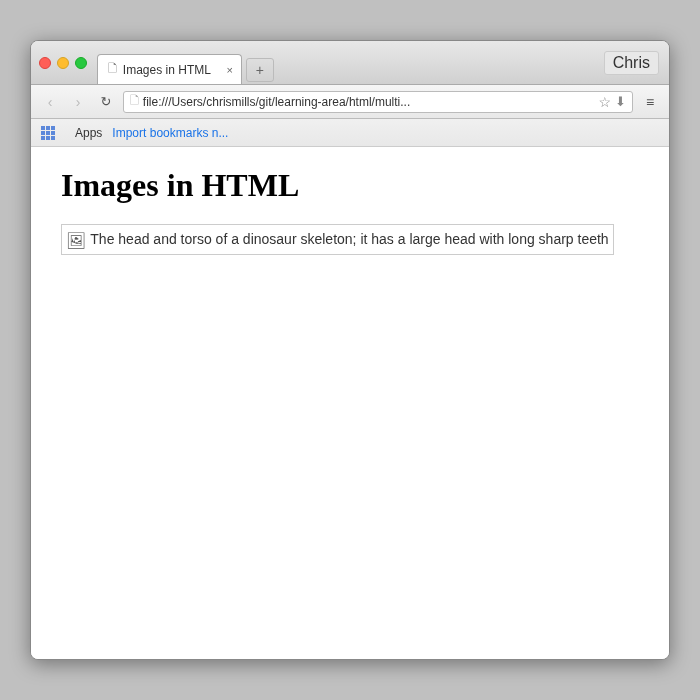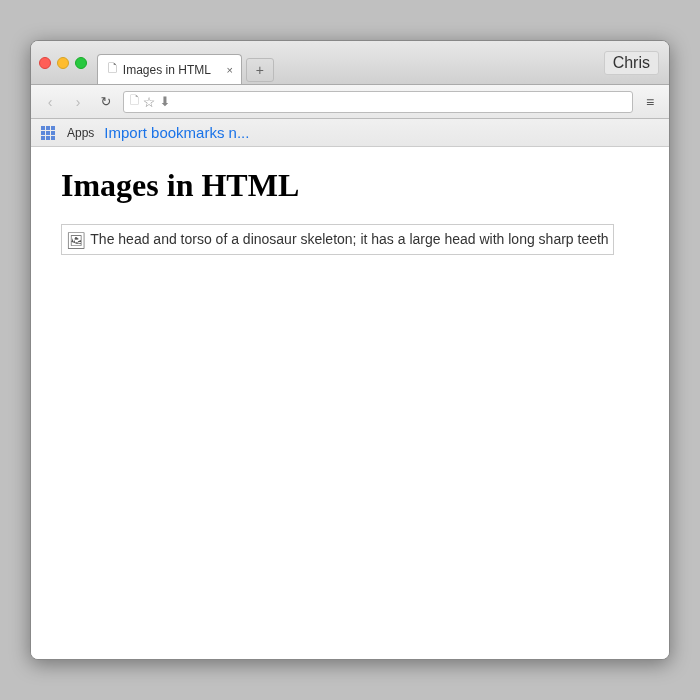--- a/index.html
+++ b/index.html
@@ -201,21 +201,21 @@
       gap: 10px;
       border-bottom: 1px solid #ccc;
       flex-shrink: 0;
       font-size: 12px;
       color: #333;
     }
 
     .apps-link {
       display: flex;
       align-items: center;
-      gap: 12px;
+      gap: 20px;
       color: #333;
       font-size: 12px;
       font-weight: 500;
     }
 
     .apps-grid-icon {
       width: 14px;
       height: 14px;
       display: grid;
       grid-template-columns: repeat(3, 4px);
@@ -228,21 +228,21 @@
       display: block;
     }
 
     .bookmark-text {
       color: #555;
       font-size: 12px;
     }
 
     .import-link {
       color: #1a73e8;
-      font-size: 15px;
+      font-size: 12px;
     }
 
     
     .content-area {
       background: #fff;
       flex: 1;
       overflow: auto;
       padding: 20px 30px;
     }
 
@@ -307,20 +307,21 @@
     </button>
     <button class="nav-btn disabled">
       <span>›</span>
     </button>
     <button class="nav-btn refresh-btn">
       <span>↻</span>
     </button>
 
     <div class="address-bar">
       <span class="address-icon">🗋</span>
+      <span class="address-text">file:///Users/chrismills/git/learning-area/html/multi...</span>
       <span class="star-btn">☆</span>
       <span class="download-btn">⬇</span>
     </div>
 
     <button class="nav-btn menu-btn">
       <span>≡</span>
     </button>
   </div>
 
   <div class="bookmarks-bar">

